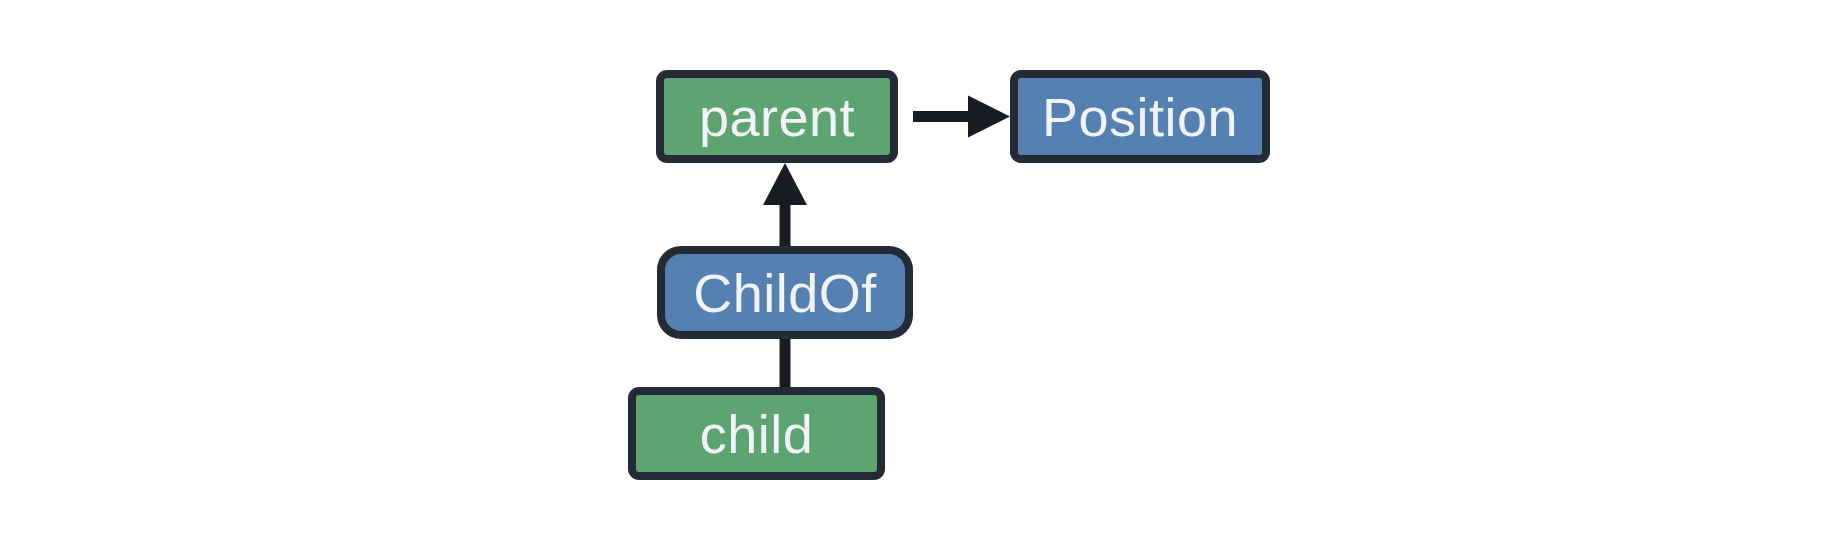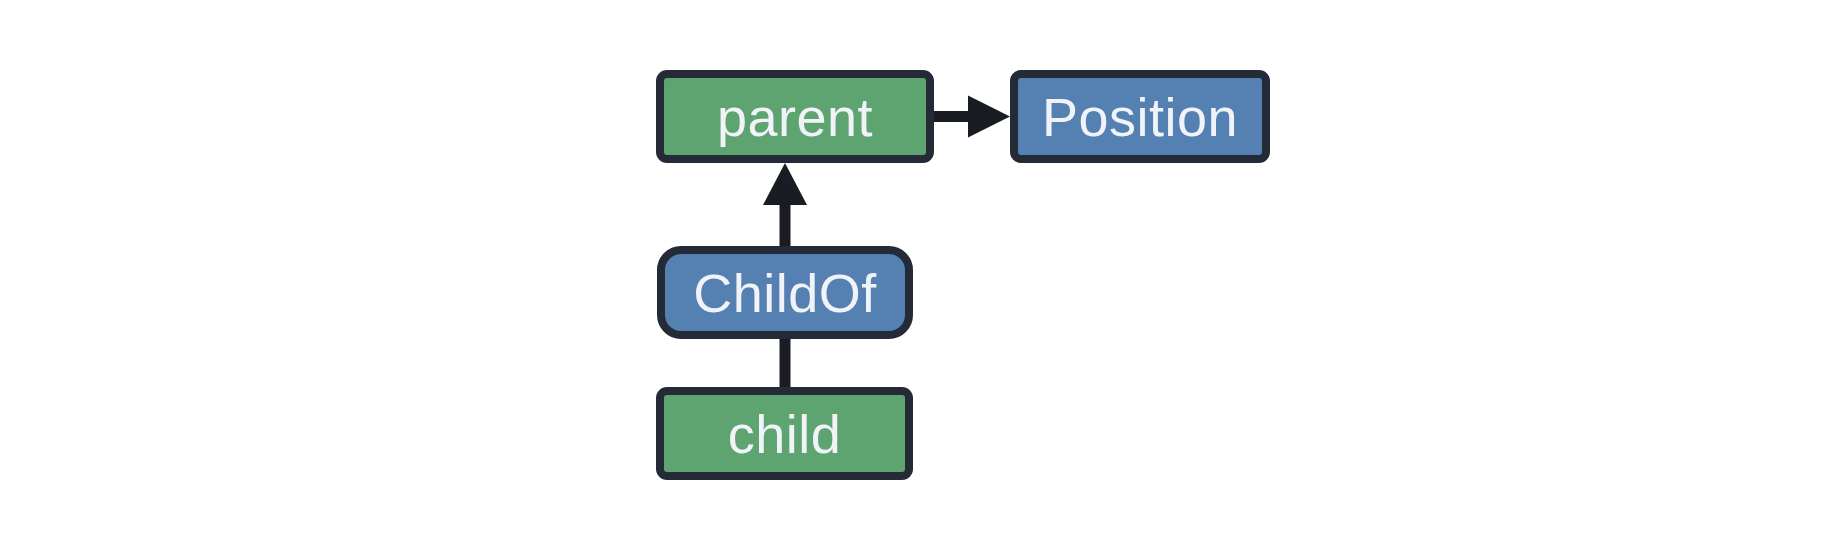--- a/index.html
+++ b/index.html
@@ -31,24 +31,24 @@
     display: flex;
     align-items: center;
     justify-content: center;
     border: 8px solid var(--node_border);
     border-radius: 11px;
     color: var(--label);
     font-size: 54px;
     line-height: 1;
     letter-spacing: 0.5px;
   }
-  .node-parent   { left: 656px;  top: 70px;  width: 278px; height: 93px; }
+  .node-parent   { left: 656px;  top: 70px;  width: 242px; height: 93px; }
   .node-position { left: 1010px; top: 70px;  width: 260px; height: 93px; }
   .node-childof  { left: 657px;  top: 246px; width: 256px; height: 93px; border-radius: 24px; }
-  .node-child    { left: 656px;  top: 387px; width: 257px; height: 93px; }
+  .node-child    { left: 628px;  top: 387px; width: 257px; height: 93px; }
   .edge-stroke { stroke: var(--arrow); stroke-width: 11px; fill: none; }
   .edge-head   { fill: var(--arrow); stroke: none; }
 </style>
 </head>
 <body>
 
 <div class="canvas">
 
   <svg class="edges-layer" viewBox="0 0 1830 548" xmlns="http://www.w3.org/2000/svg">
 

